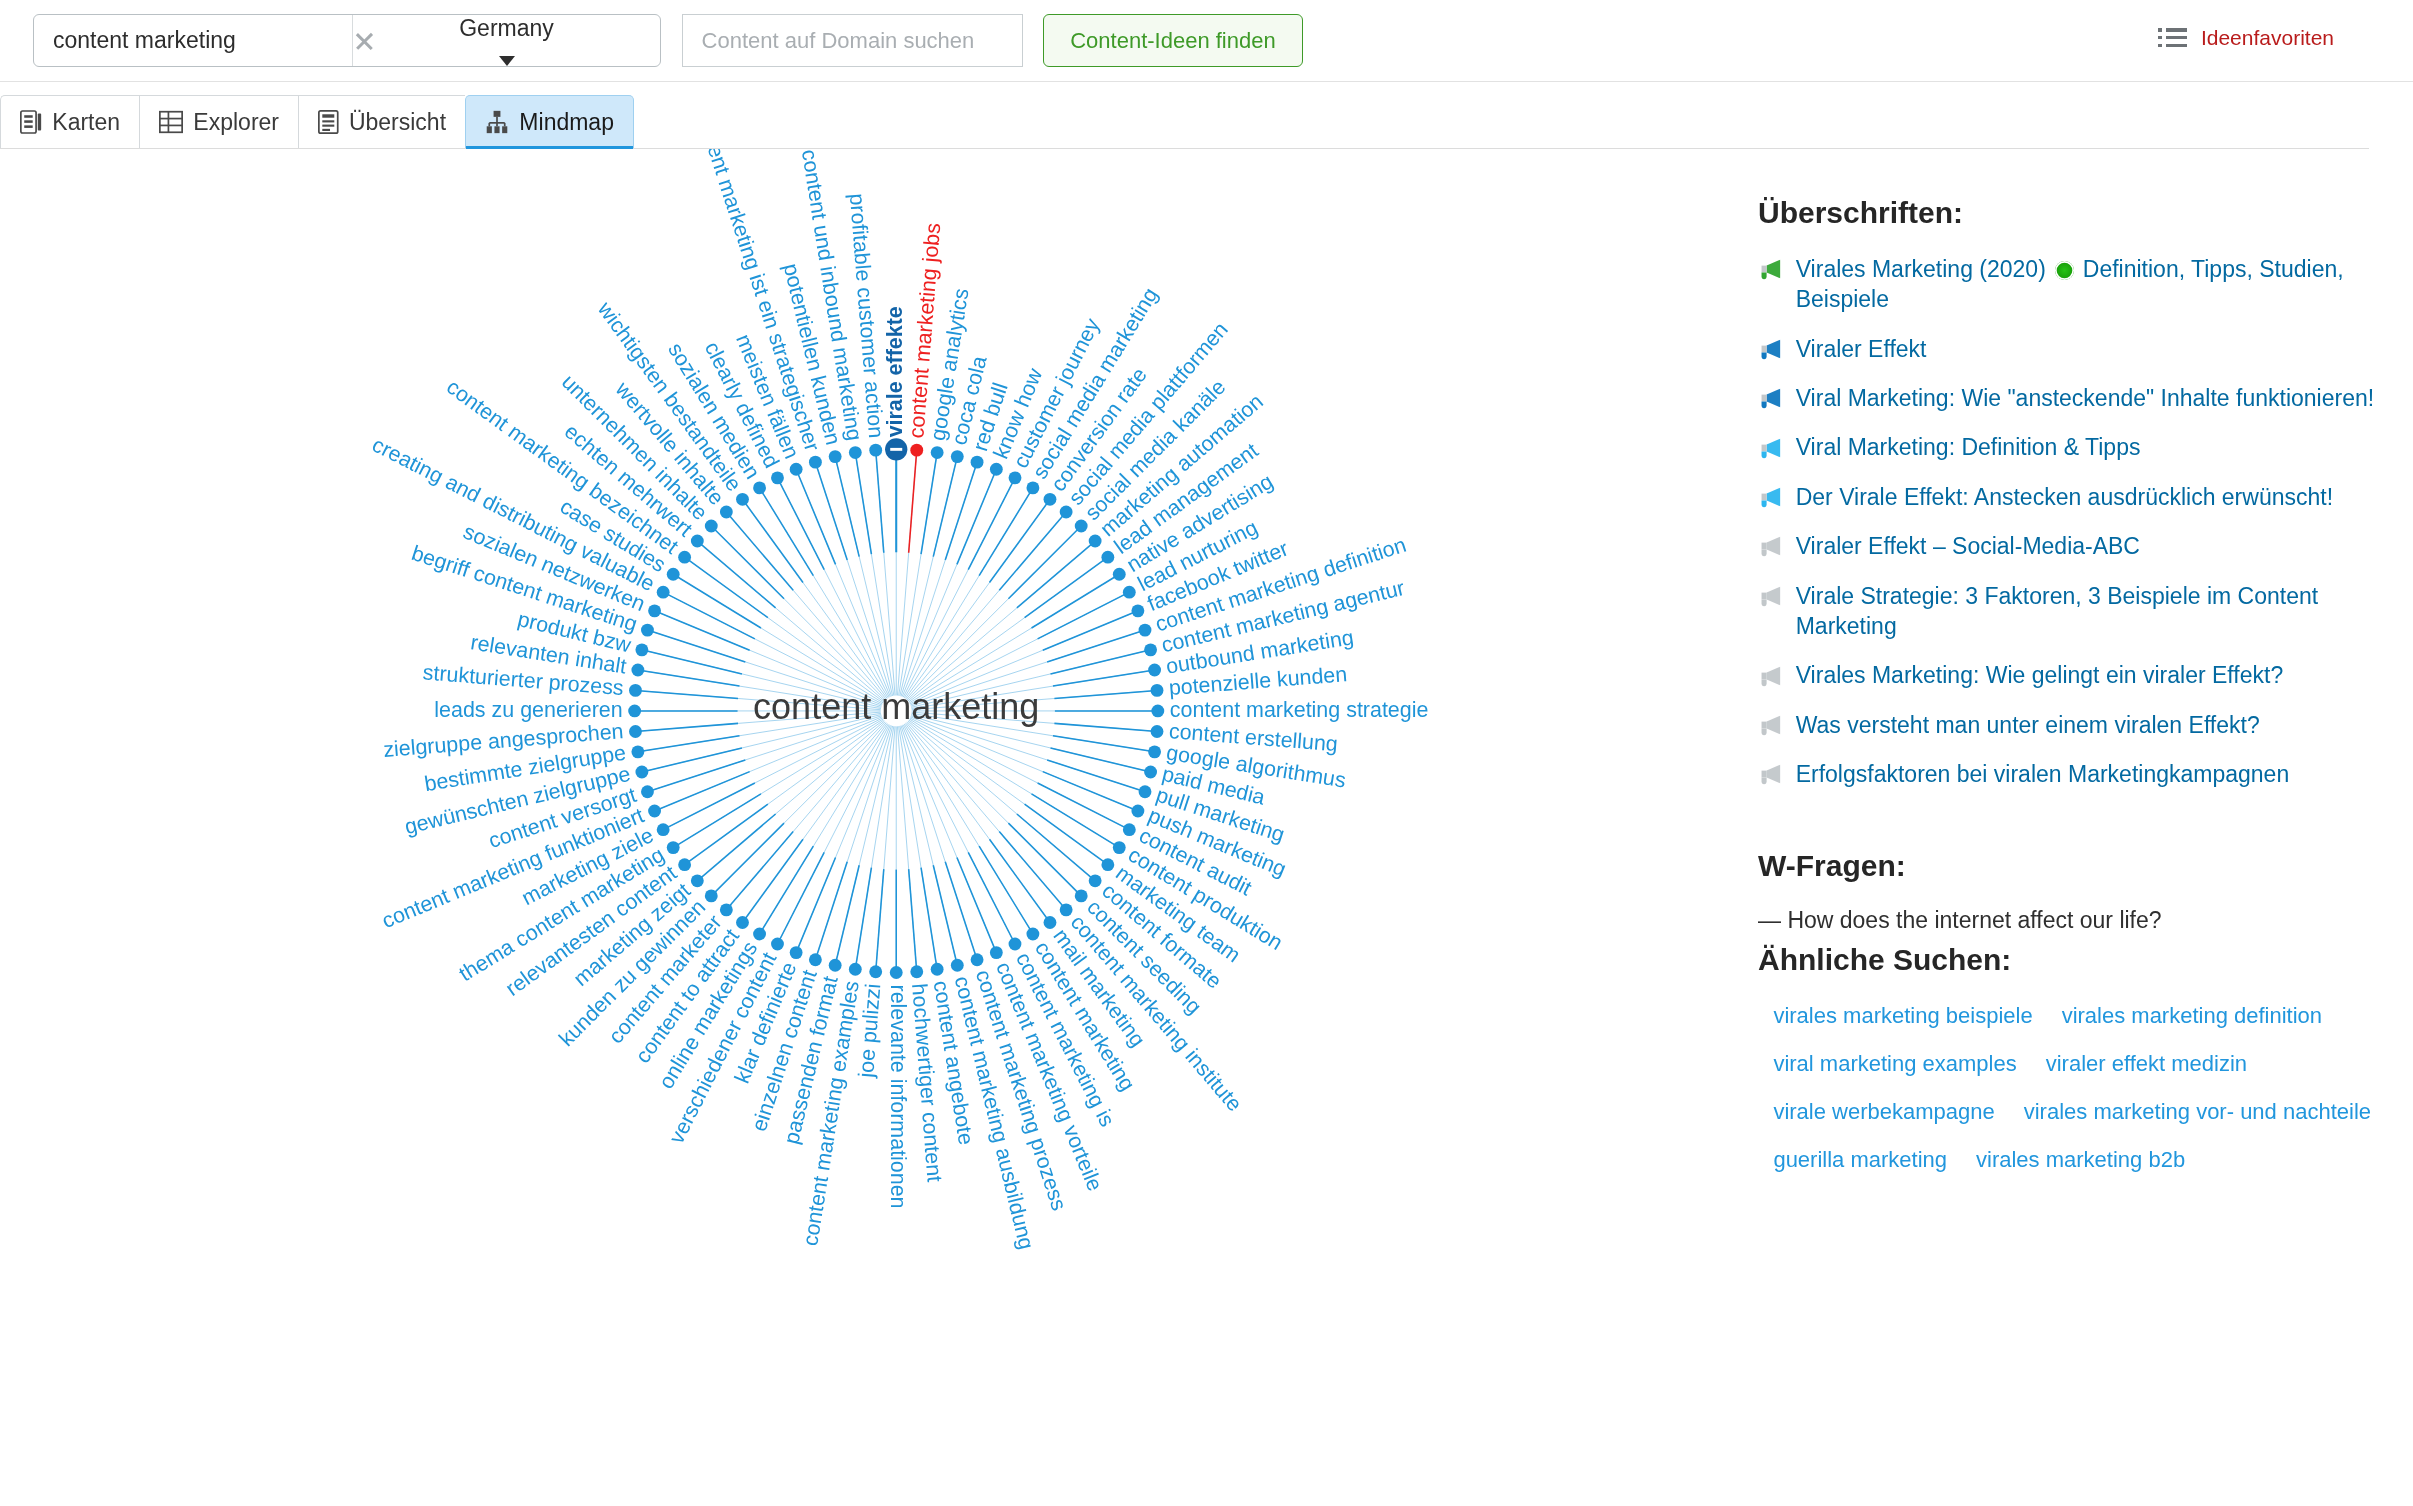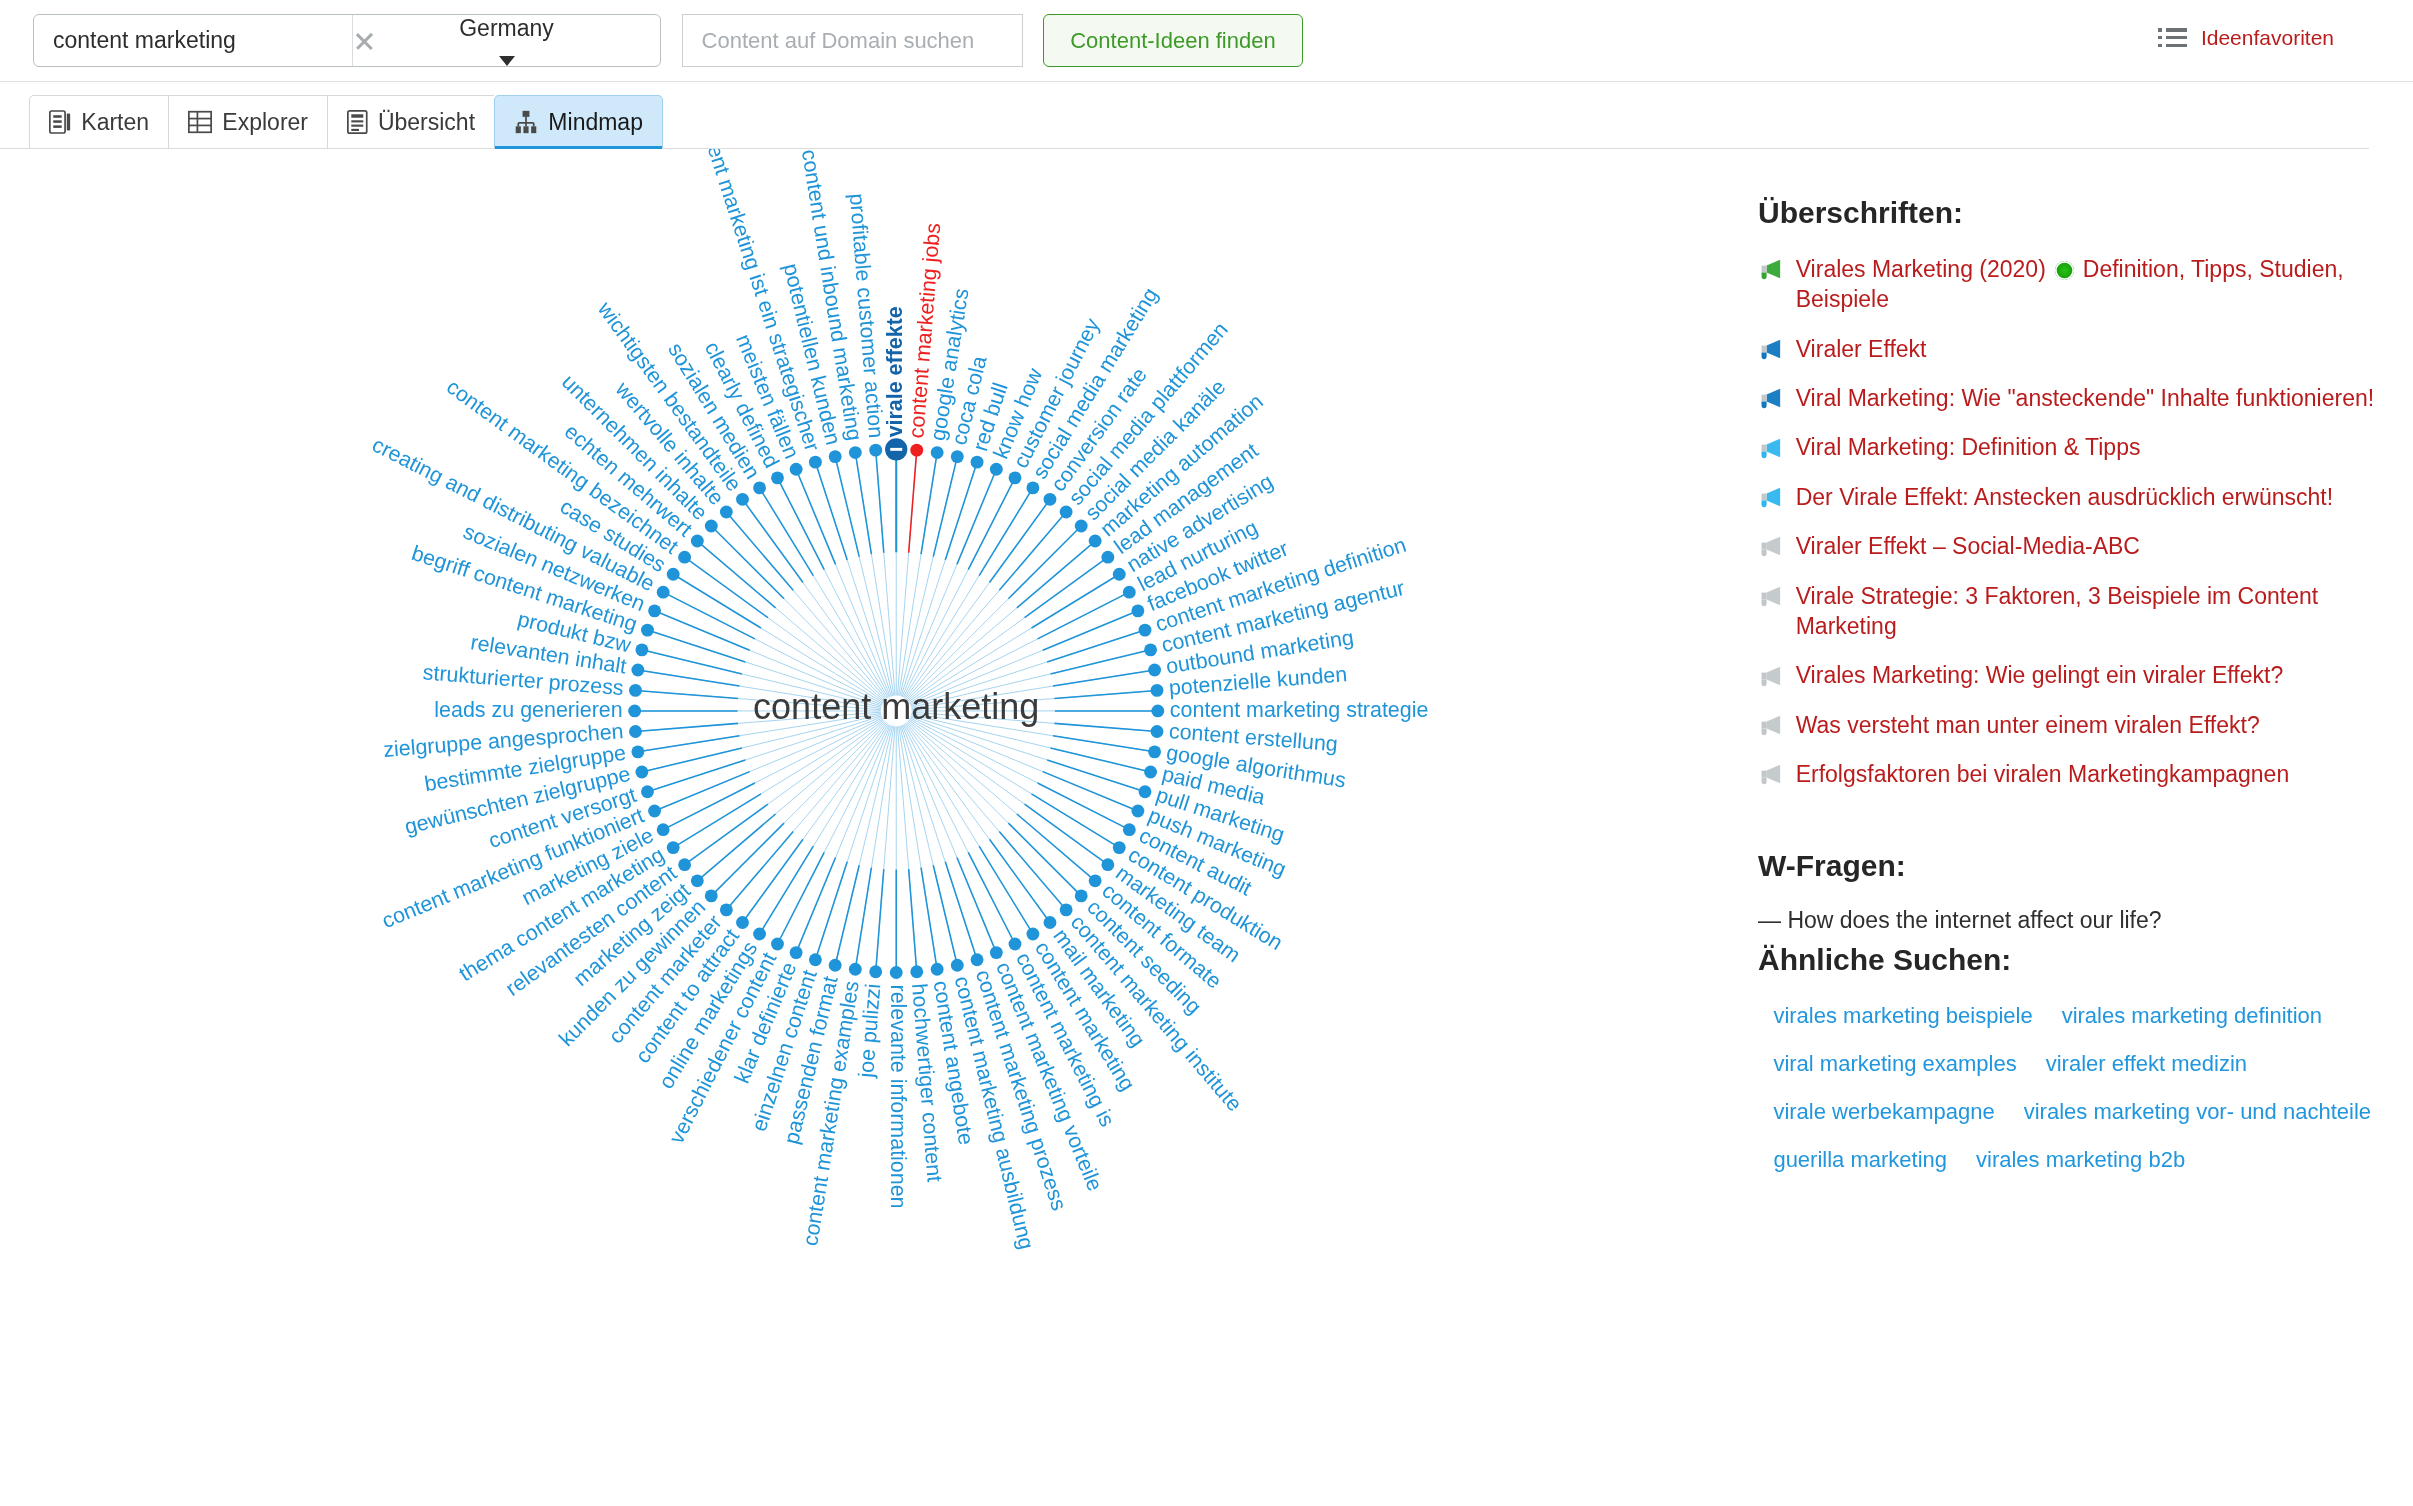--- a/index.html
+++ b/index.html
@@ -105,21 +105,20 @@
     width: 3.4px; height: 3.4px; background: #6d7276;
   }
 
   
   #tabs {
     position: absolute; left: 0; top: 82px;
     width: 2369px; height: 67px;
     border-bottom: 0.9px solid #dcdcdc;
     background: #fff;
     display: flex; align-items: flex-end;
-    padding-left: 29px;
   }
   .tab {
     height: 53px; display: flex; align-items: center; gap: 10.3px;
     padding: 0 19px;
     border: 0.9px solid #d5d9dc;
     border-bottom: none;
     border-right: none;
     font-size: 23px; color: #3a3a3a;
     cursor: pointer; background: #fff;
     position: relative;
@@ -167,21 +166,21 @@
   }
   .side-h {
     font-size: 30px; font-weight: bold; color: #262626;
     margin: 0 0 24px 0;
   }
   .hl-item {
     display: flex; align-items: flex-start; gap: 13.7px;
     margin-bottom: 19px;
   }
   .hl-text {
-    font-size: 23px; color: #b91c1c; line-height: 1.32;
+    font-size: 23px; color: #0369a1; line-height: 1.32;
     flex: 1;
   }
   .mega { flex: none; margin-top: 4.3px; }
   .virus-dot {
     display: inline-block; vertical-align: -2.6px;
     width: 19px; height: 19px; margin: 0 2.6px;
     border-radius: 50%;
     background: radial-gradient(circle at 50% 50%, #26c214 0%, #18a009 60%, #0d7b05 100%);
     box-shadow: 0 0 0 1.7px #ffffff inset;
   }

